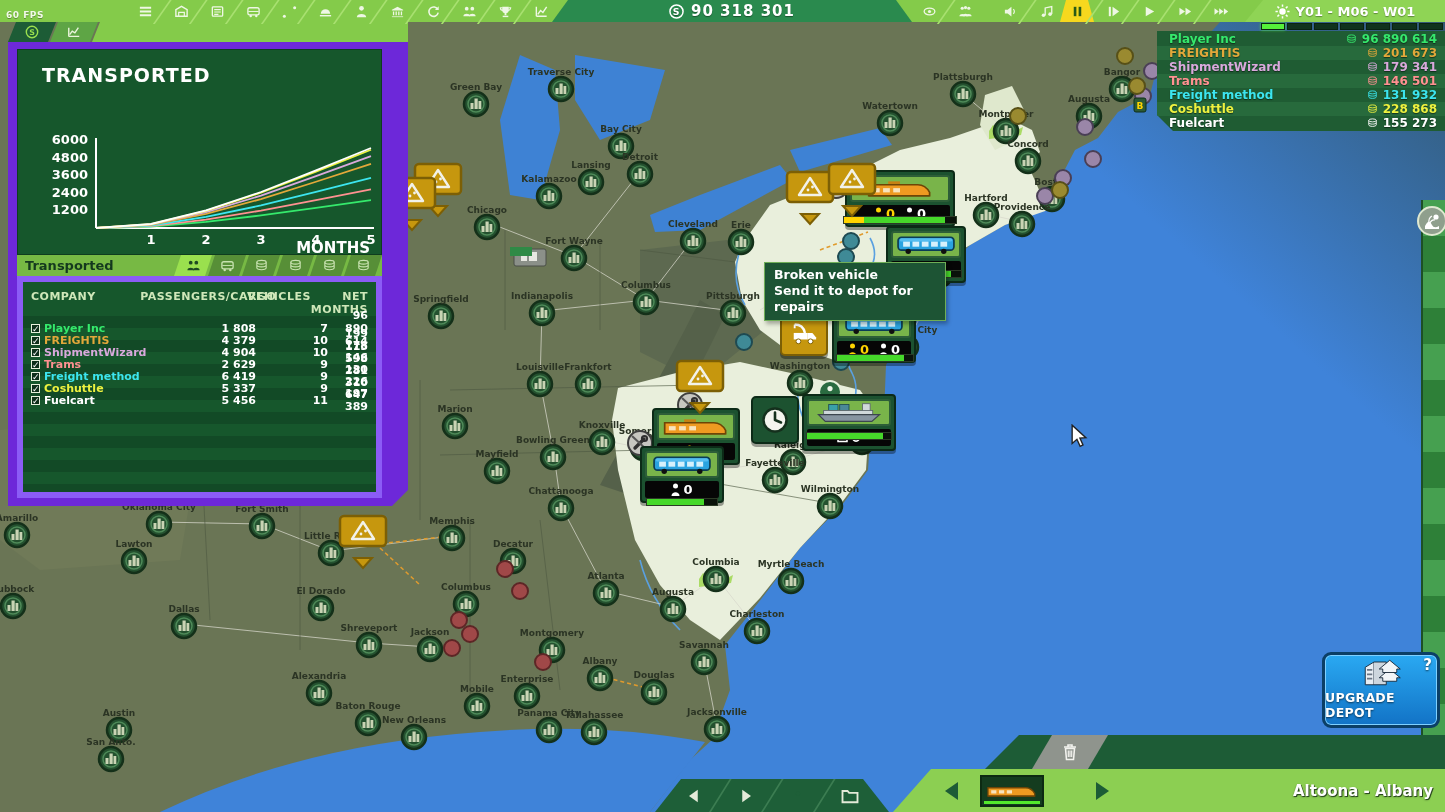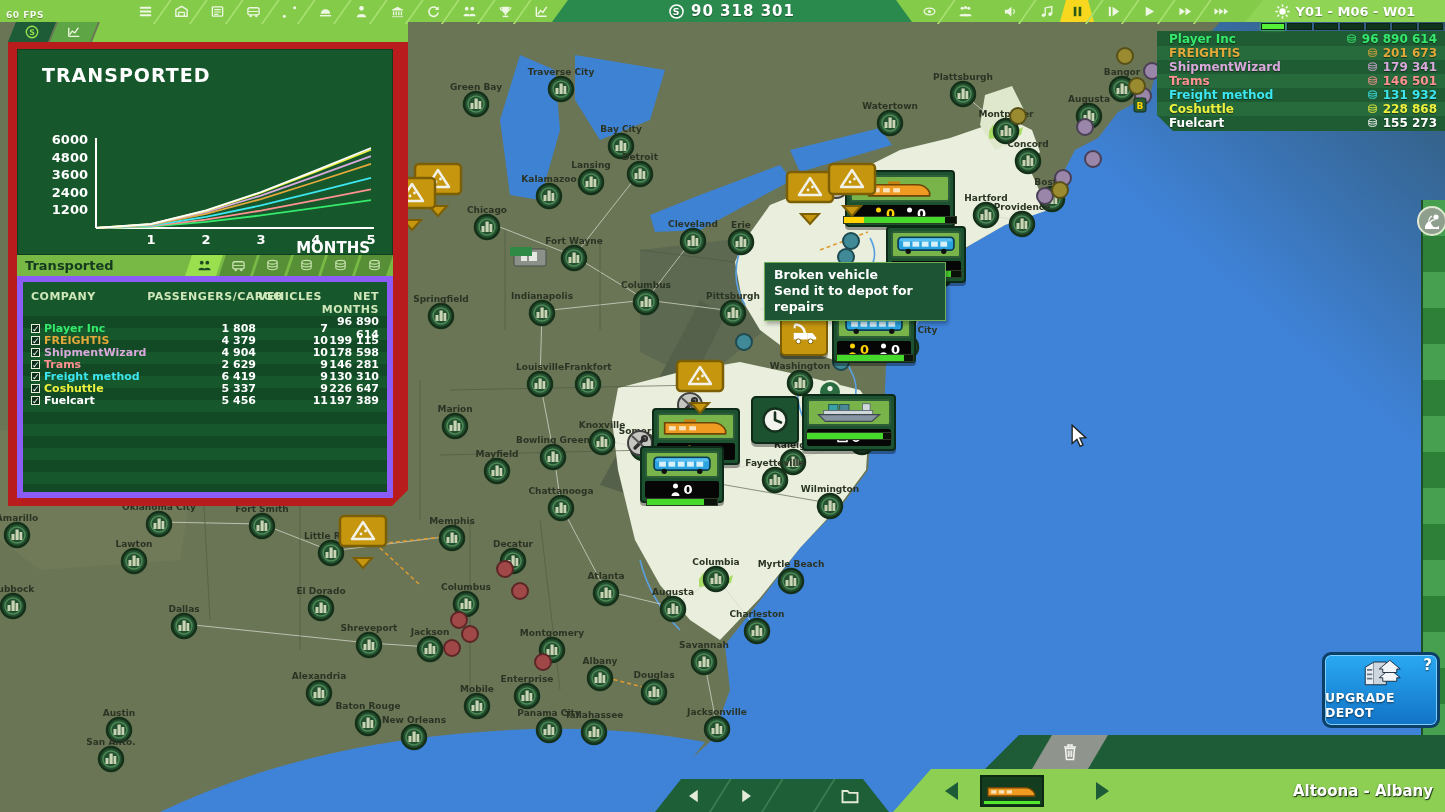--- a/index.html
+++ b/index.html
@@ -34,21 +34,21 @@
   .lb-val svg { width:13px; height:11px; }
 
   
   #panel { position:absolute; left:8px; top:22px; width:400px; height:484px; z-index:30; }
   #panel-tabs { height:20px; display:flex; }
   .ptab { width:48px; height:20px; display:flex; align-items:center; justify-content:center; clip-path:polygon(8px 0, 100% 0, calc(100% - 8px) 100%, 0 100%); margin-right:-6px; }
   .ptab svg { width:14px; height:14px; }
   .ptab.t1 { background:#1d5c36; }
   .ptab.t2 { background:#5ea545; }
   #panel-tabs .fill { flex:1; background:#84cb4a; clip-path:polygon(8px 0,100% 0,100% 100%,0 100%); }
-  #panel-body { height:464px; background:#b91c1c; padding:7px 15px 0 9px; clip-path:polygon(0 0,100% 0,100% calc(100% - 16px),calc(100% - 16px) 100%,0 100%); }
+  #panel-body { height:464px; background:#6d28d9; padding:7px 26px 0 9px; clip-path:polygon(0 0,100% 0,100% calc(100% - 16px),calc(100% - 16px) 100%,0 100%); }
   #chart-wrap { position:relative; background:#16572c; height:206px; border:1px solid #0f3d1f; }
   #chart-title { position:absolute; left:24px; top:14px; color:#fff; font-weight:bold; font-size:19px; letter-spacing:1px; }
   #sub-bar { height:21px; background:#77b944; display:flex; align-items:center; margin-top:0; }
   #sub-label { color:#14391e; font-weight:bold; font-size:13px; padding-left:8px; flex:1; }
   .sub-tab { width:38px; height:21px; display:flex; align-items:center; justify-content:center; clip-path:polygon(7px 0,100% 0,calc(100% - 7px) 100%,0 100%); margin-left:-4px; background:#578f37; }
   .sub-tab.on { background:#9ae04e; }
   .sub-tab svg { width:17px; height:15px; }
   #tbl { margin-top:0; background:#16572c; height:222px; border:6px solid #8b5cf6; position:relative; overflow:hidden; font-size:11px; }
   .stripe-row { position:absolute; left:0; width:100%; height:12px; background:#124a26; }
   #tbl-head { position:relative; display:flex; color:#cfe7b9; font-weight:bold; padding:8px 8px 6px 8px; letter-spacing:.5px; }

